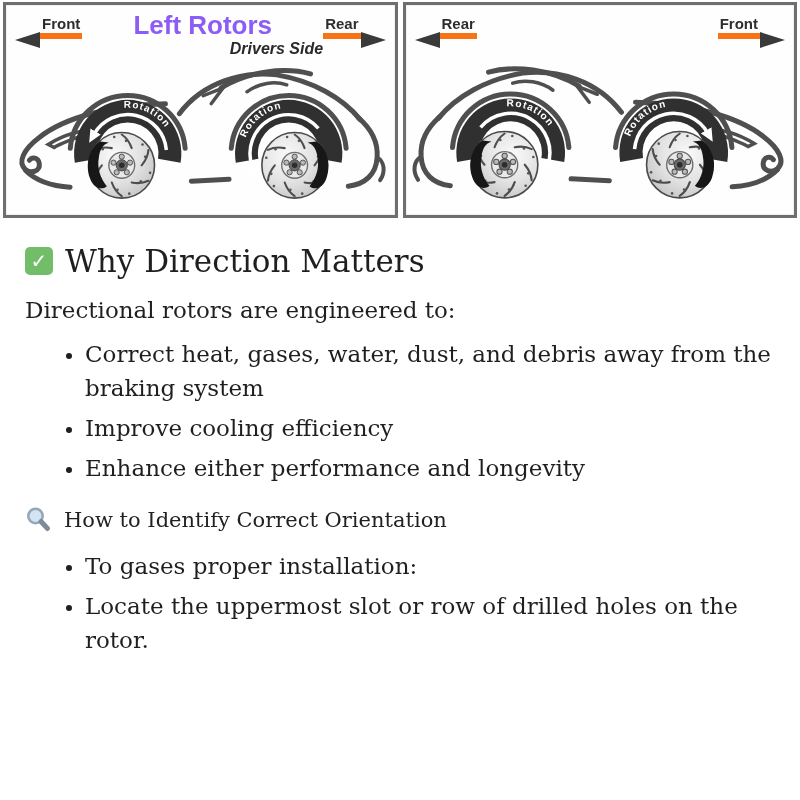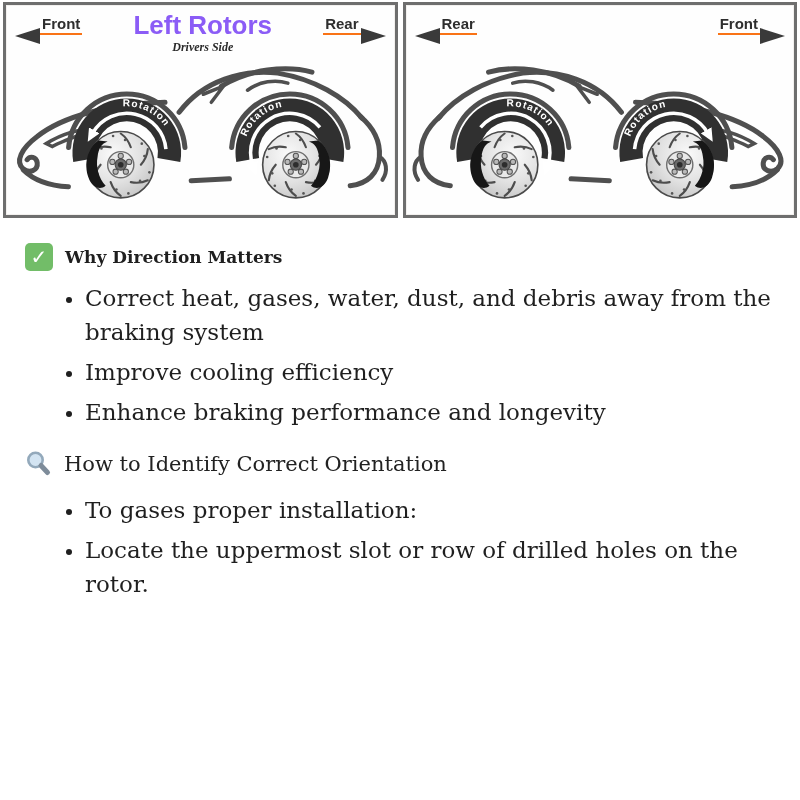--- a/index.html
+++ b/index.html
@@ -7,36 +7,36 @@
   .page { width: 800px; height: 800px; overflow: hidden; background: #fff; }
 
   
   .diagram { display: flex; gap: 5px; padding: 2px 3px 0 3px; }
   .panel { flex: 1; border: 3px solid #6e6e6e; box-shadow: inset 0 0 0 1px #f2f0ee;
            background: #fefefe; display: flex; flex-direction: column; height: 216px; }
   .panel-header { display: flex; justify-content: space-between; align-items: flex-start;
                   padding: 7px 9px 0 9px; }
   .side-dir { flex: 0 0 auto; display: flex; align-items: flex-end; margin-top: 3px; }
   .dir-label { font-family: "Liberation Sans", sans-serif; font-weight: bold; font-size: 15px;
-               color: #2e2e2e; border-bottom: 2px solid #f97316; padding: 0 2px 1px 2px; }
+               color: #2e2e2e; border-bottom: 6px solid #f97316; padding: 0 2px 1px 2px; }
   .tri { width: 0; height: 0; border-top: 8px solid transparent; border-bottom: 8px solid transparent; }
   .tri-left  { border-right: 25px solid #3a3a3a; transform: translateY(9px); }
   .tri-right { border-left: 25px solid #3a3a3a; transform: translateY(9px); }
   .panel-titles { flex: 1; text-align: center; }
   .panel-title { font-family: "Liberation Sans", sans-serif; font-weight: bold;
                  font-size: 26px; line-height: 1; color: #8b5cf6; }
-  .panel-sub { font-family: Liberation Serif, serif; font-weight: bold; font-style: italic;
-               font-size: 12px; color: #2a2a2a; margin-top: 2px; }
+  .panel-sub { font-family: Liberation Sans, sans-serif; font-weight: bold; font-style: italic;
+               font-size: 16px; color: #2a2a2a; margin-top: 2px; text-align: right; }
   .car-svg { display: block; width: 100%; height: auto; margin-top: auto; }
 
   
   .content { padding: 8px 24px 0 25px; }
   .para { font-size: 23px; line-height: 34px; white-space: pre-line; margin: 8px 0 0 0; }
   .heading-row { display: flex; align-items: center; gap: 12px; }
-  .h-why { margin-top: 17px; font-size: 17px; font-weight: bold; }
+  .h-why { margin-top: 17px; font-size: 31px; font-weight: normal; }
   .h-how { margin-top: 21px; font-size: 21px; font-weight: normal; color: #222; }
   .check-badge { width: 28px; height: 28px; border-radius: 5px; flex: 0 0 auto;
                  display: flex; align-items: center; justify-content: center; }
   .check-badge::before { content: "✓"; color: #fff; font-family: "DejaVu Sans", sans-serif;
                          font-weight: bold; font-size: 20px; line-height: 1; }
   .lead { font-size: 23px; line-height: 34px; margin: 14px 0 0 0; }
   ul { margin: 10px 0 0 0; padding-left: 60px; }
   li { font-size: 23px; line-height: 34px; margin-bottom: 6px; white-space: pre-line; }
   li::marker { font-size: 0.85em; }
   .rot-text { font-family: "Liberation Sans", sans-serif; font-weight: bold; font-size: 10px;
@@ -177,26 +177,27 @@
   </div>
 
   <div class="content">
 
 
     <div class="heading-row h-why">
       <span class="check-badge" style="background:#72bd68;"></span>
       <span>Why Direction Matters</span>
     </div>
 
+    <p class="lead">Directional rotors are engineered to:</p>
 
     <ul>
       <li>Correct heat, gases, water, dust, and debris away from the
 braking system</li>
       <li>Improve cooling efficiency</li>
-      <li>Enhance braking performance and longevity</li>
+      <li>Enhance either performance and longevity</li>
     </ul>
 
     <div class="heading-row h-how">
       <svg width="27" height="27" viewBox="0 0 27 27">
         <circle cx="10.5" cy="10" r="7.2" fill="#d3e4f2" stroke="#93a9bb" stroke-width="2.6"></circle>
         <line x1="16" y1="15.5" x2="22.5" y2="22.5" stroke="#7e8c9a" stroke-width="5" stroke-linecap="round"></line>
       </svg>
       <span>How to Identify Correct Orientation</span>
     </div>
 

